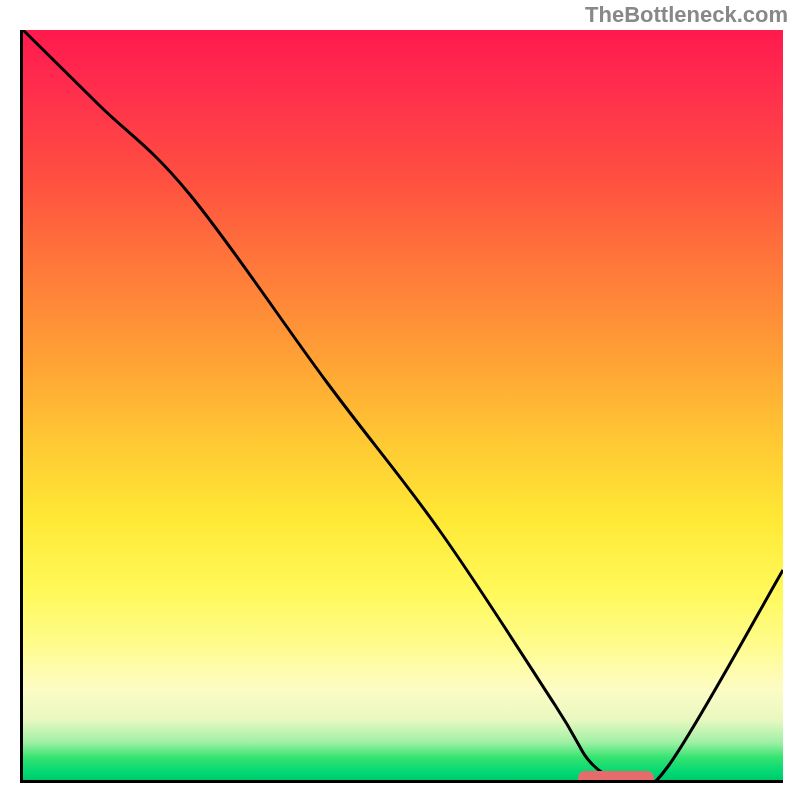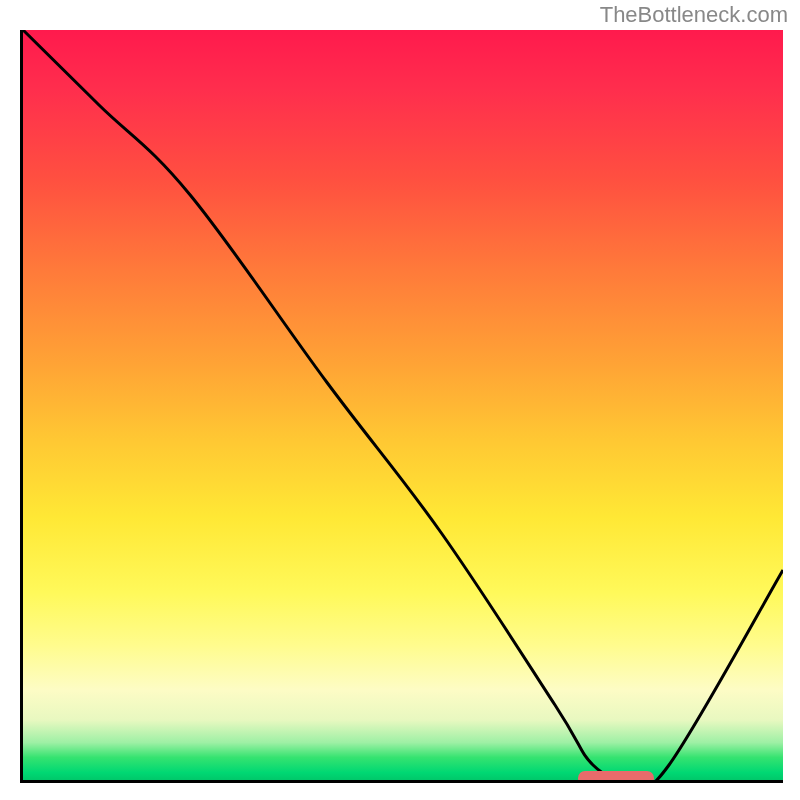--- a/index.html
+++ b/index.html
@@ -13,21 +13,21 @@
   .container {
     position: relative;
     width: 800px;
     height: 800px;
   }
   .watermark {
     position: absolute;
     top: 2px;
     right: 12px;
     font-size: 22px;
-    font-weight: normal;
+    font-weight: bold;
     color: #888888;
     z-index: 10;
   }
   .chart-area {
     position: absolute;
     left: 20px;
     top: 30px;
     width: 760px;
     height: 750px;
     border-left: 3px solid #000;

